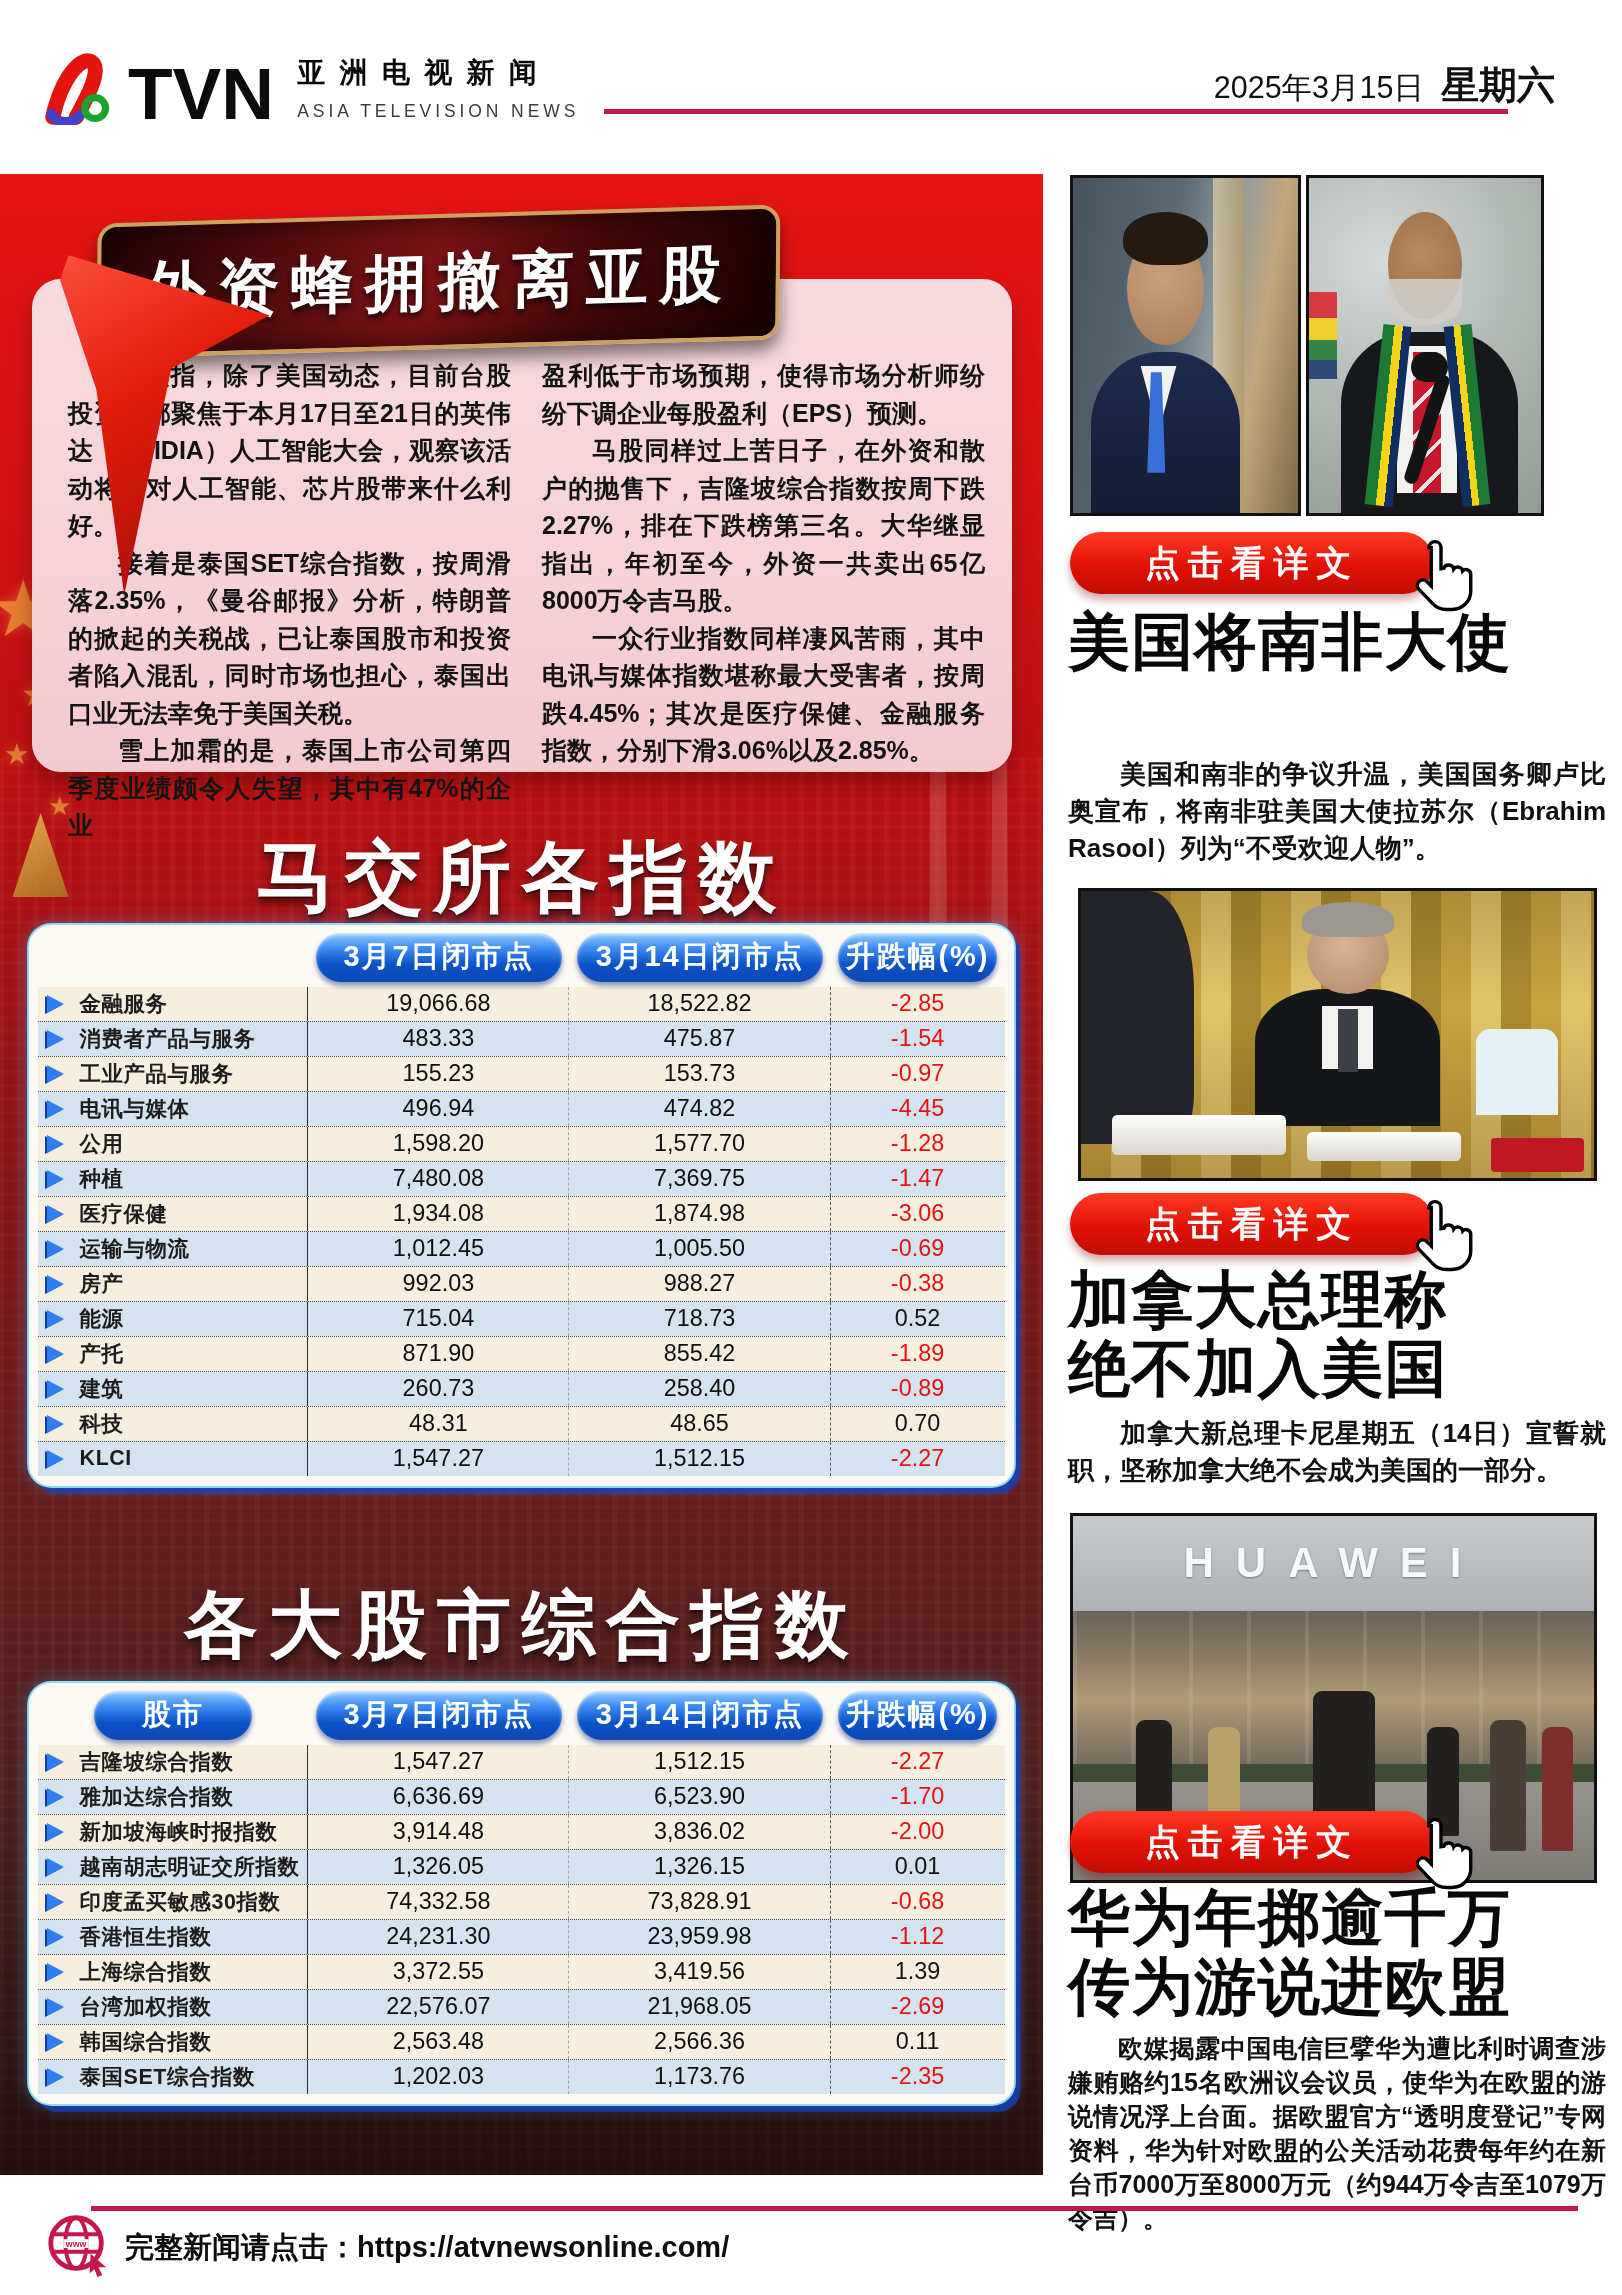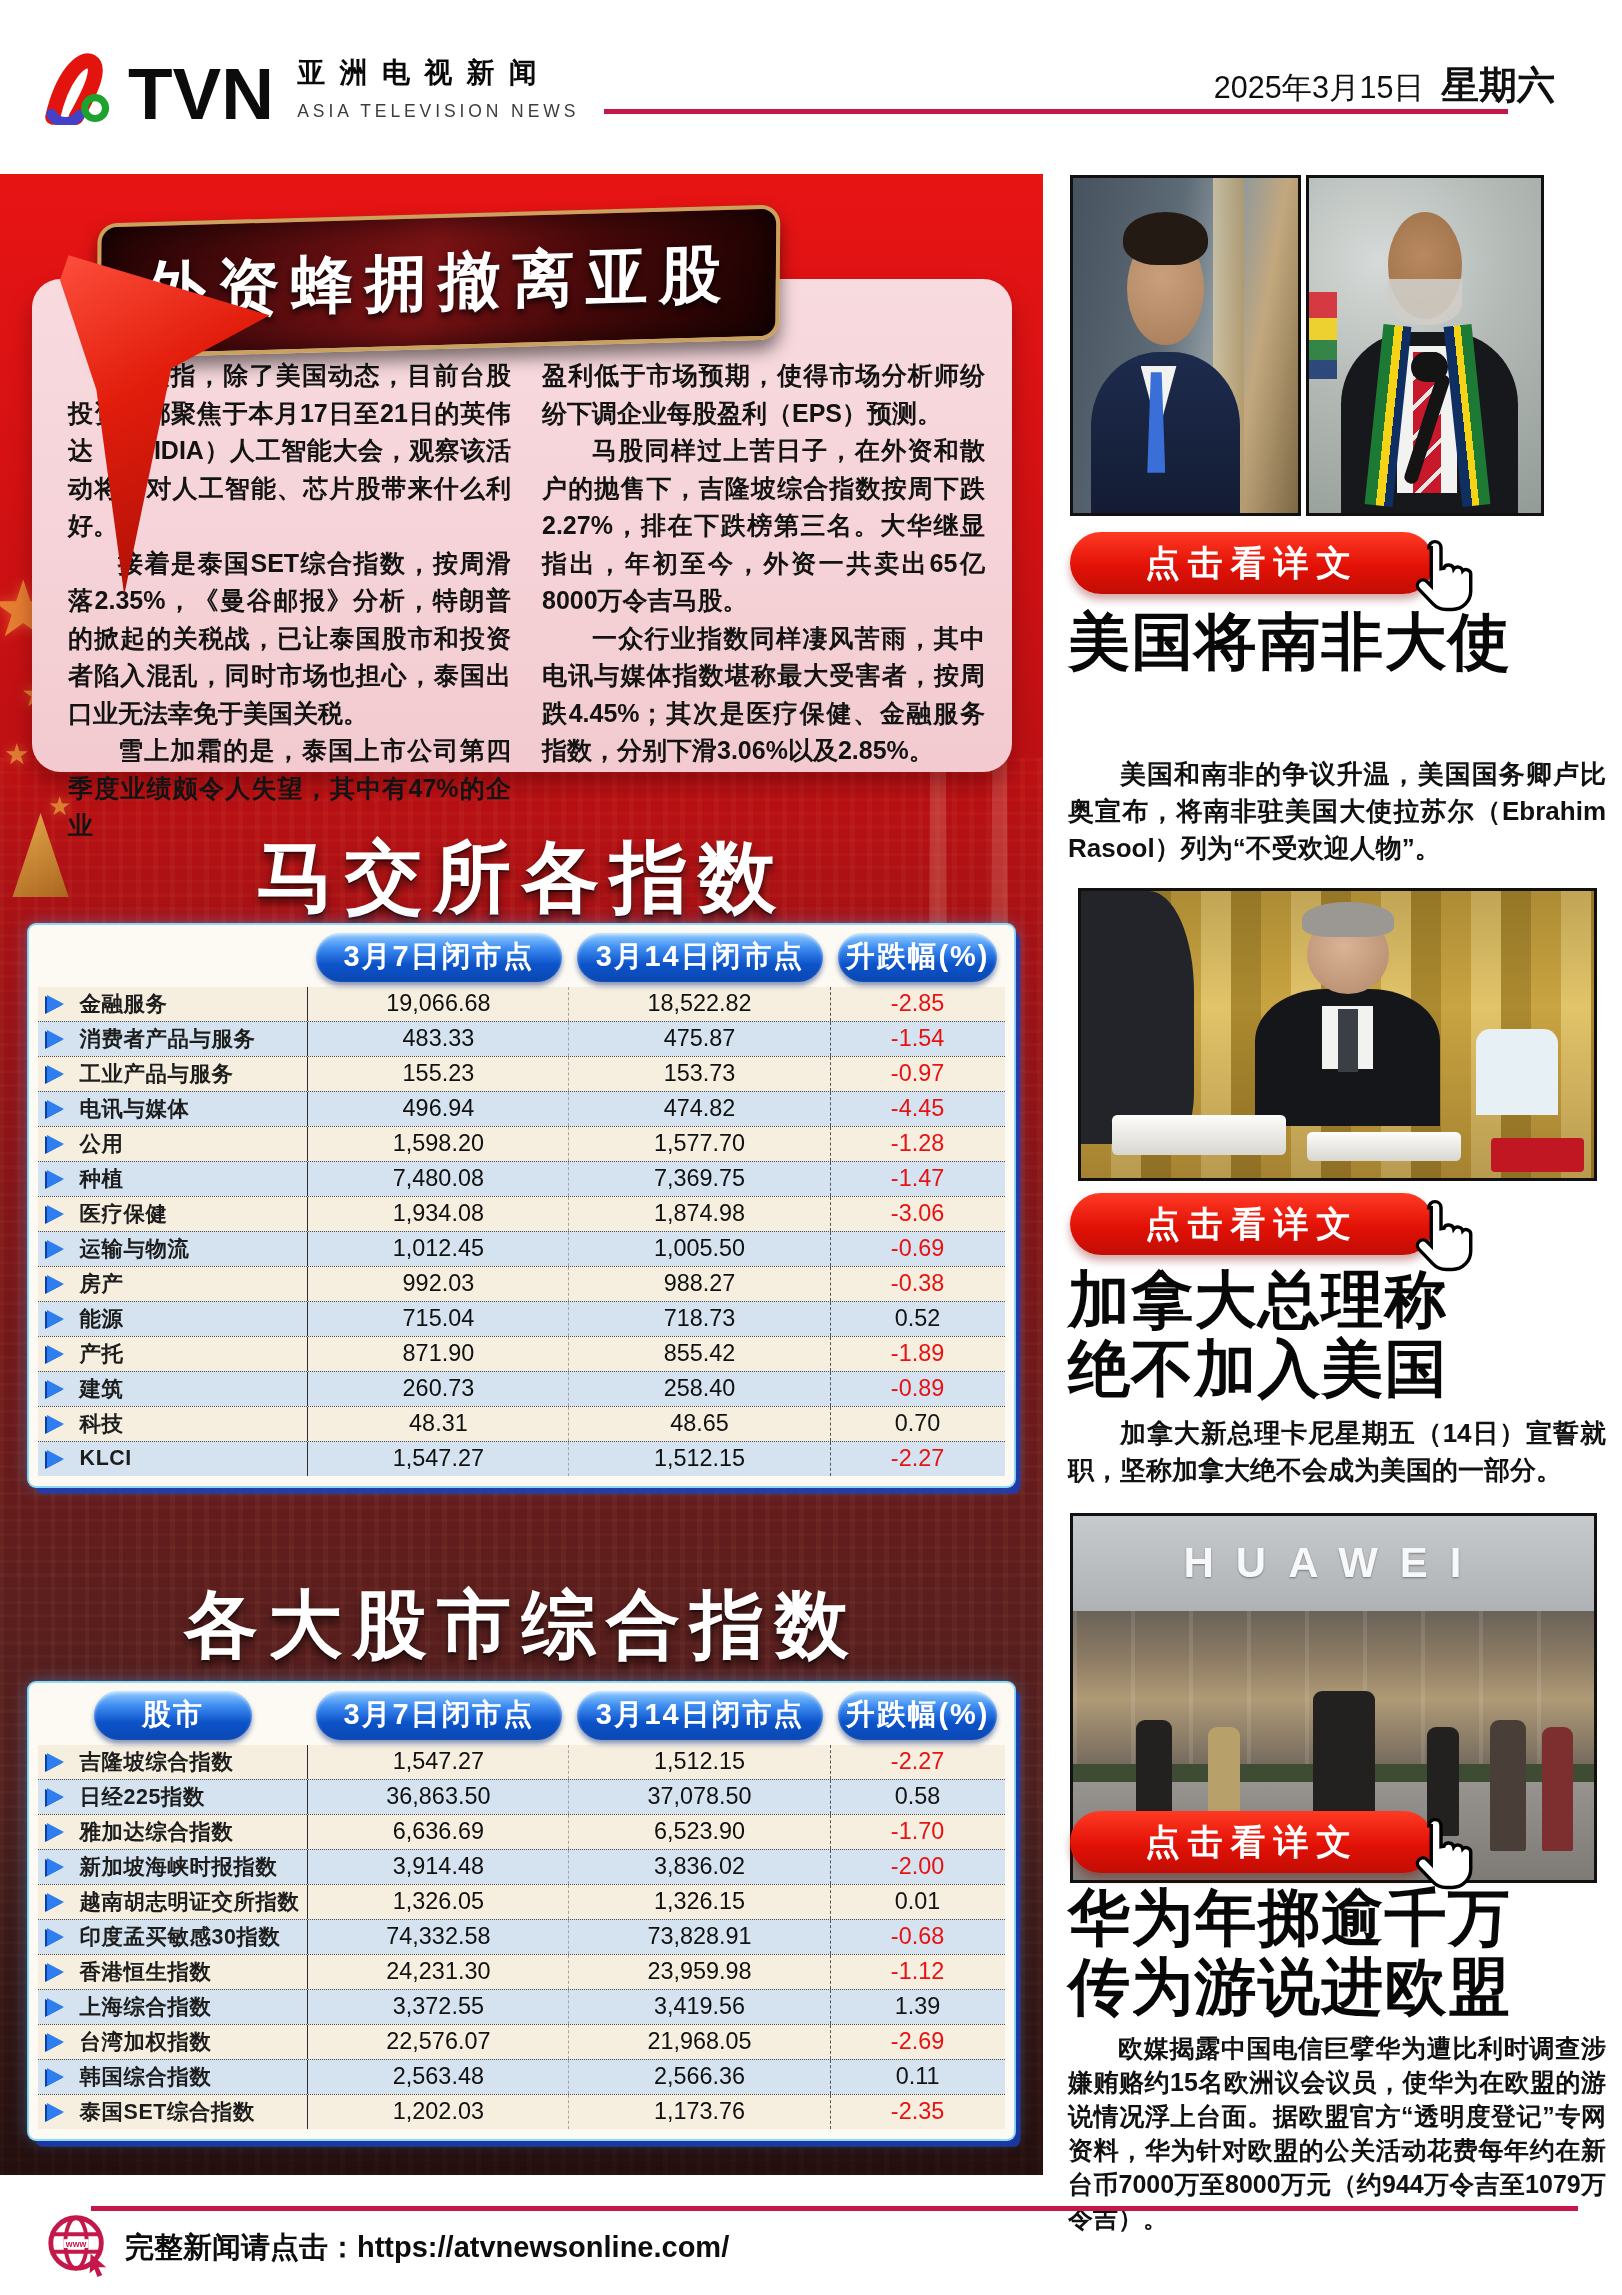--- a/index.html
+++ b/index.html
@@ -57,21 +57,21 @@
     clip-path:polygon(4% 4%,98% 21%,52% 36%,30% 100%,17% 42%,0% 11%);
     filter:drop-shadow(3.9px 5.2px 6.5px rgba(60,0,0,.55));}
 
   
   .section-title{left:0;width:1043px;text-align:center;color:#fff;font-weight:900;
     letter-spacing:10.4px;text-shadow:0 5.8px 9px rgba(0,0,0,.6),0 1.9px 0 rgba(40,0,0,.5);}
   .section-title.one{top:826px;font-size:78px;}
   .section-title.two{top:1576px;font-size:74px;}
 
   
-  .table-box{left:28.6px;width:985px;border-radius:7px;background:#fcfaf2;
+  .table-box{left:28.6px;width:985px;border-radius:22px;background:#fcfaf2;
     padding:7.8px 9px 10.4px;box-sizing:border-box;
     box-shadow:0 0 0 1.9px #8bdcf8, 6.5px 7.8px 0 rgba(22,62,190,.8), 0 0 17px rgba(60,170,255,.55);}
   .table-box.one{top:925px;}
   .table-box.two{top:1683px;}
   .t-head,.t-row{display:grid;grid-template-columns:28% 27% 27% 18%;}
   .t-head{margin-bottom:5.2px;}
   .t-head > div{display:flex;align-items:center;justify-content:center;padding:0 7.8px;}
   .pill{height:49px;width:100%;border-radius:28.6px;color:#fff;font-size:29px;font-weight:800;
     letter-spacing:1.9px;display:flex;align-items:center;justify-content:center;
     background:linear-gradient(180deg,#93ceff 0%,#3f8df2 30%,#0c53c9 64%,#0a47b2 100%);
@@ -366,29 +366,20 @@
   <div>
       <div class="t-row neg">
       <div class="cell-name">
           <span class="row-marker"></span>
           <span>吉隆坡综合指数</span>
         </div>
       <div class="cell-num c2">1,547.27</div>
       <div class="cell-num c3">1,512.15</div>
       <div class="cell-chg">-2.27</div>
     </div>
-      <div class="t-row pos">
-      <div class="cell-name">
-          <span class="row-marker"></span>
-          <span>日经225指数</span>
-        </div>
-      <div class="cell-num c2">36,863.50</div>
-      <div class="cell-num c3">37,078.50</div>
-      <div class="cell-chg">0.58</div>
-    </div>
       <div class="t-row neg">
       <div class="cell-name">
           <span class="row-marker"></span>
           <span>雅加达综合指数</span>
         </div>
       <div class="cell-num c2">6,636.69</div>
       <div class="cell-num c3">6,523.90</div>
       <div class="cell-chg">-1.70</div>
     </div>
       <div class="t-row neg">

